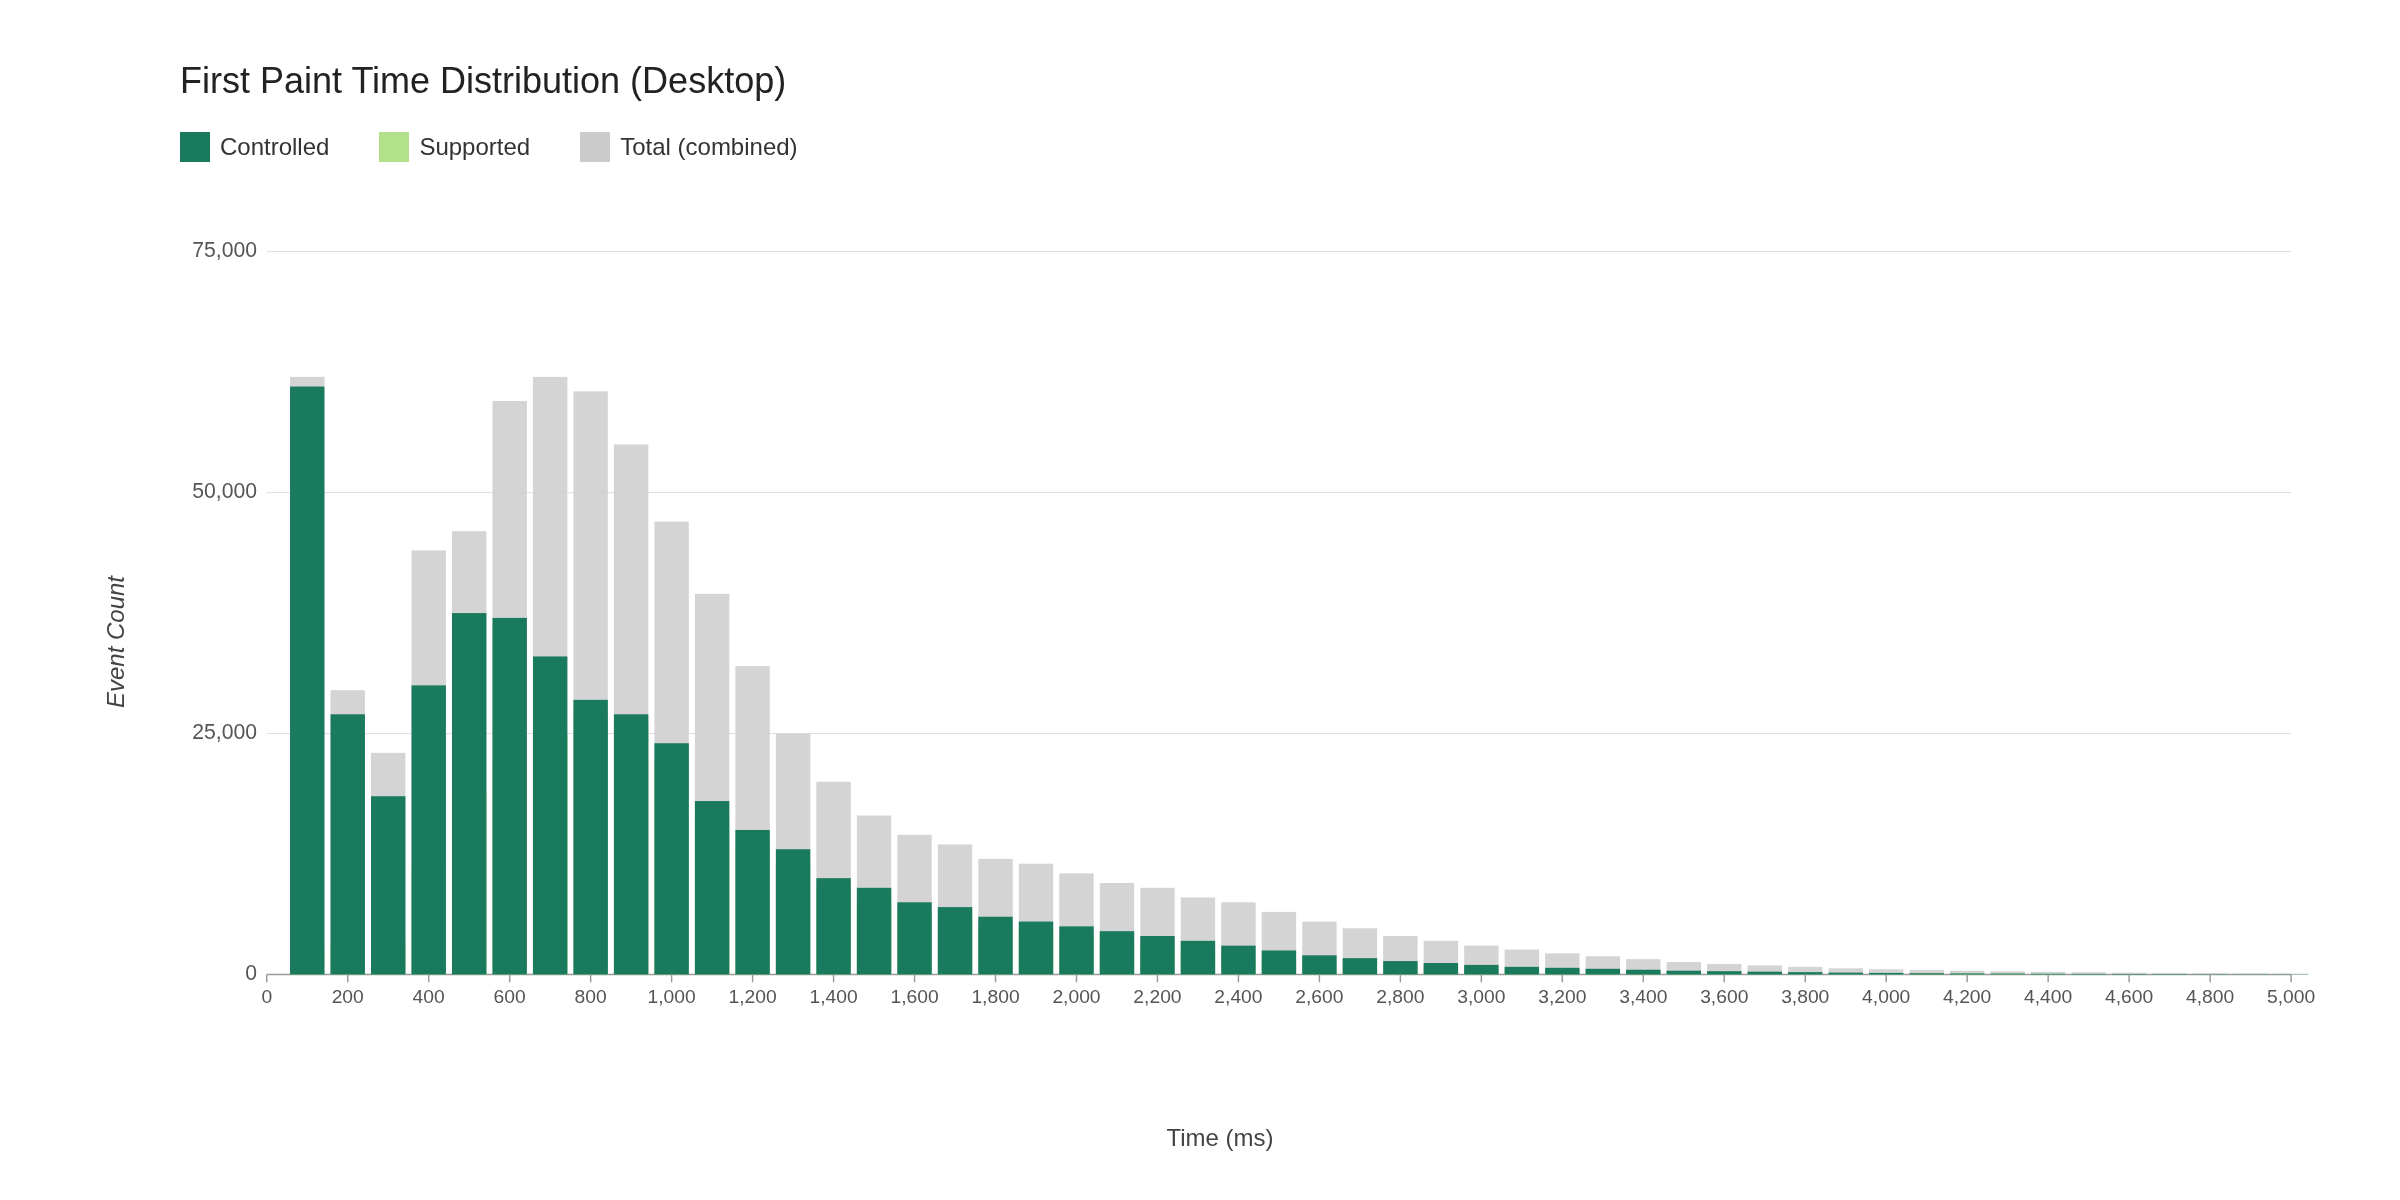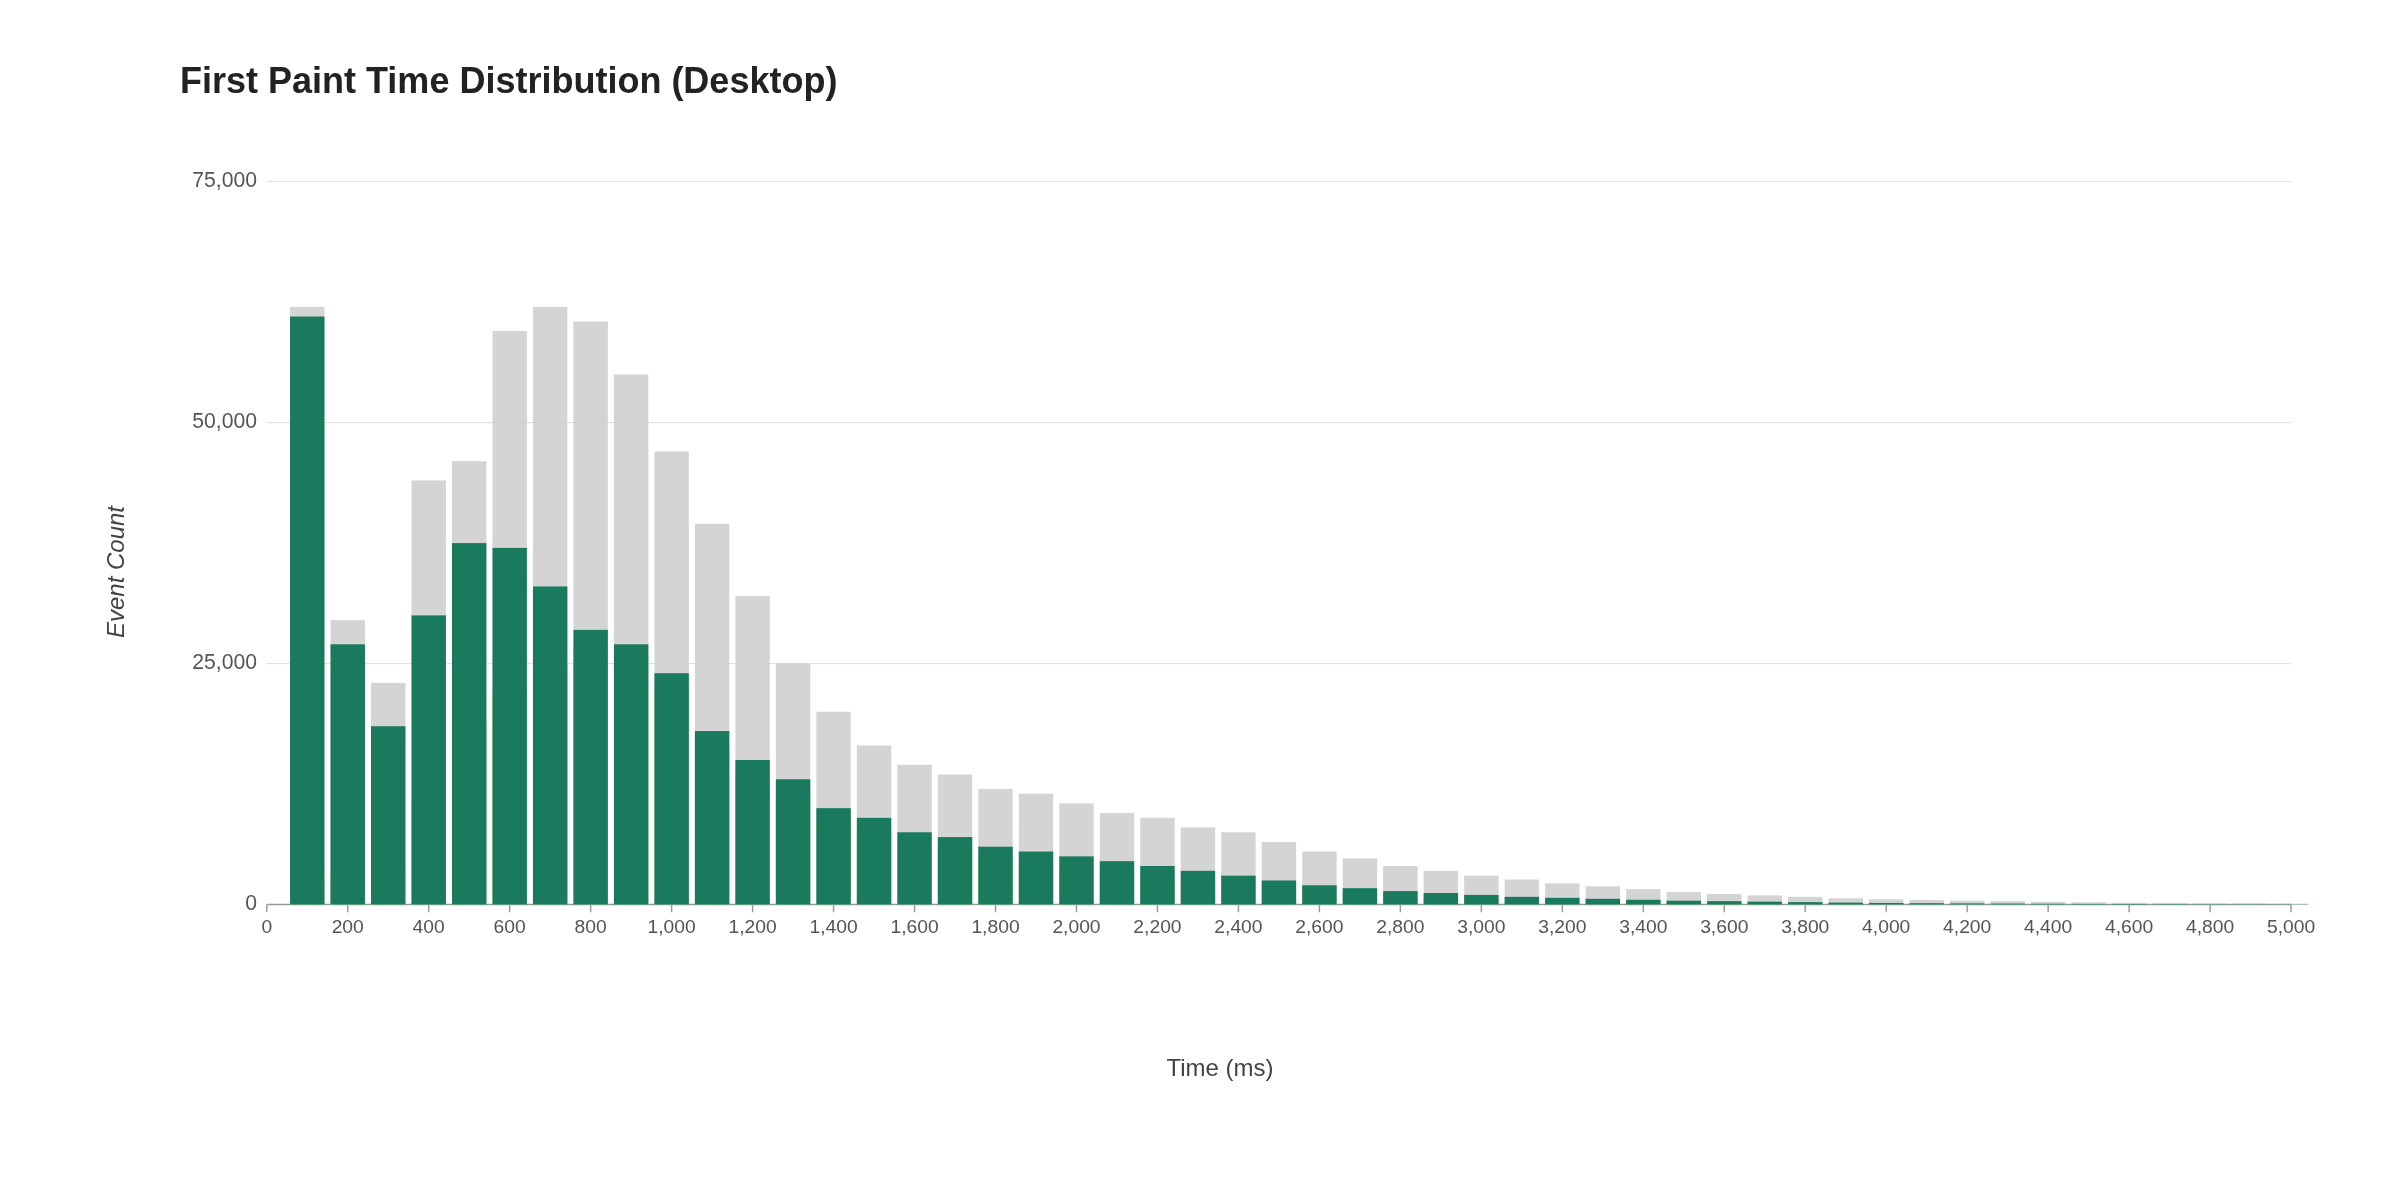--- a/index.html
+++ b/index.html
@@ -11,21 +11,21 @@
       overflow: hidden;
     }
     .chart-container {
       width: 2400px;
       height: 1200px;
       padding: 60px 80px 100px 120px;
       position: relative;
     }
     .chart-title {
       font-size: 36px;
-      font-weight: bold;
+      font-weight: normal;
       color: #222;
       margin-bottom: 30px;
       text-align: left;
       padding-left: 60px;
     }
     .legend {
       display: flex;
       align-items: center;
       gap: 50px;
       margin-bottom: 40px;
@@ -71,20 +71,34 @@
       left: 60px;
       width: calc(100% - 60px);
       height: 100%;
     }
   </style>
 </head>
 <body>
 
 <div class="chart-container">
   <div class="chart-title">First Paint Time Distribution (Desktop)</div>
+  <div class="legend">
+    <div class="legend-item">
+      <div class="legend-swatch" style="background:#1a7a5e;"></div>
+      <span>Controlled</span>
+    </div>
+    <div class="legend-item">
+      <div class="legend-swatch" style="background:#b3e08a;"></div>
+      <span>Supported</span>
+    </div>
+    <div class="legend-item">
+      <div class="legend-swatch" style="background:#cccccc;"></div>
+      <span>Total (combined)</span>
+    </div>
+  </div>
   <div class="chart-area">
     <div class="y-axis-label">Event Count</div>
     <div class="x-axis-label">Time (ms)</div>
     <svg class="chart-svg" id="chart-svg" viewBox="0 0 2220 850" width="100%" height="100%">
         <text x="80" y="776" text-anchor="end" font-size="22" fill="#555" font-family="Arial, sans-serif">0</text>
         <line x1="90" y1="520" x2="2190" y2="520" stroke="#ddd" stroke-width="1"></line>
         <text x="80" y="526" text-anchor="end" font-size="22" fill="#555" font-family="Arial, sans-serif">25,000</text>
         <line x1="90" y1="270" x2="2190" y2="270" stroke="#ddd" stroke-width="1"></line>
         <text x="80" y="276" text-anchor="end" font-size="22" fill="#555" font-family="Arial, sans-serif">50,000</text>
         <line x1="90" y1="20" x2="2190" y2="20" stroke="#ddd" stroke-width="1"></line>

